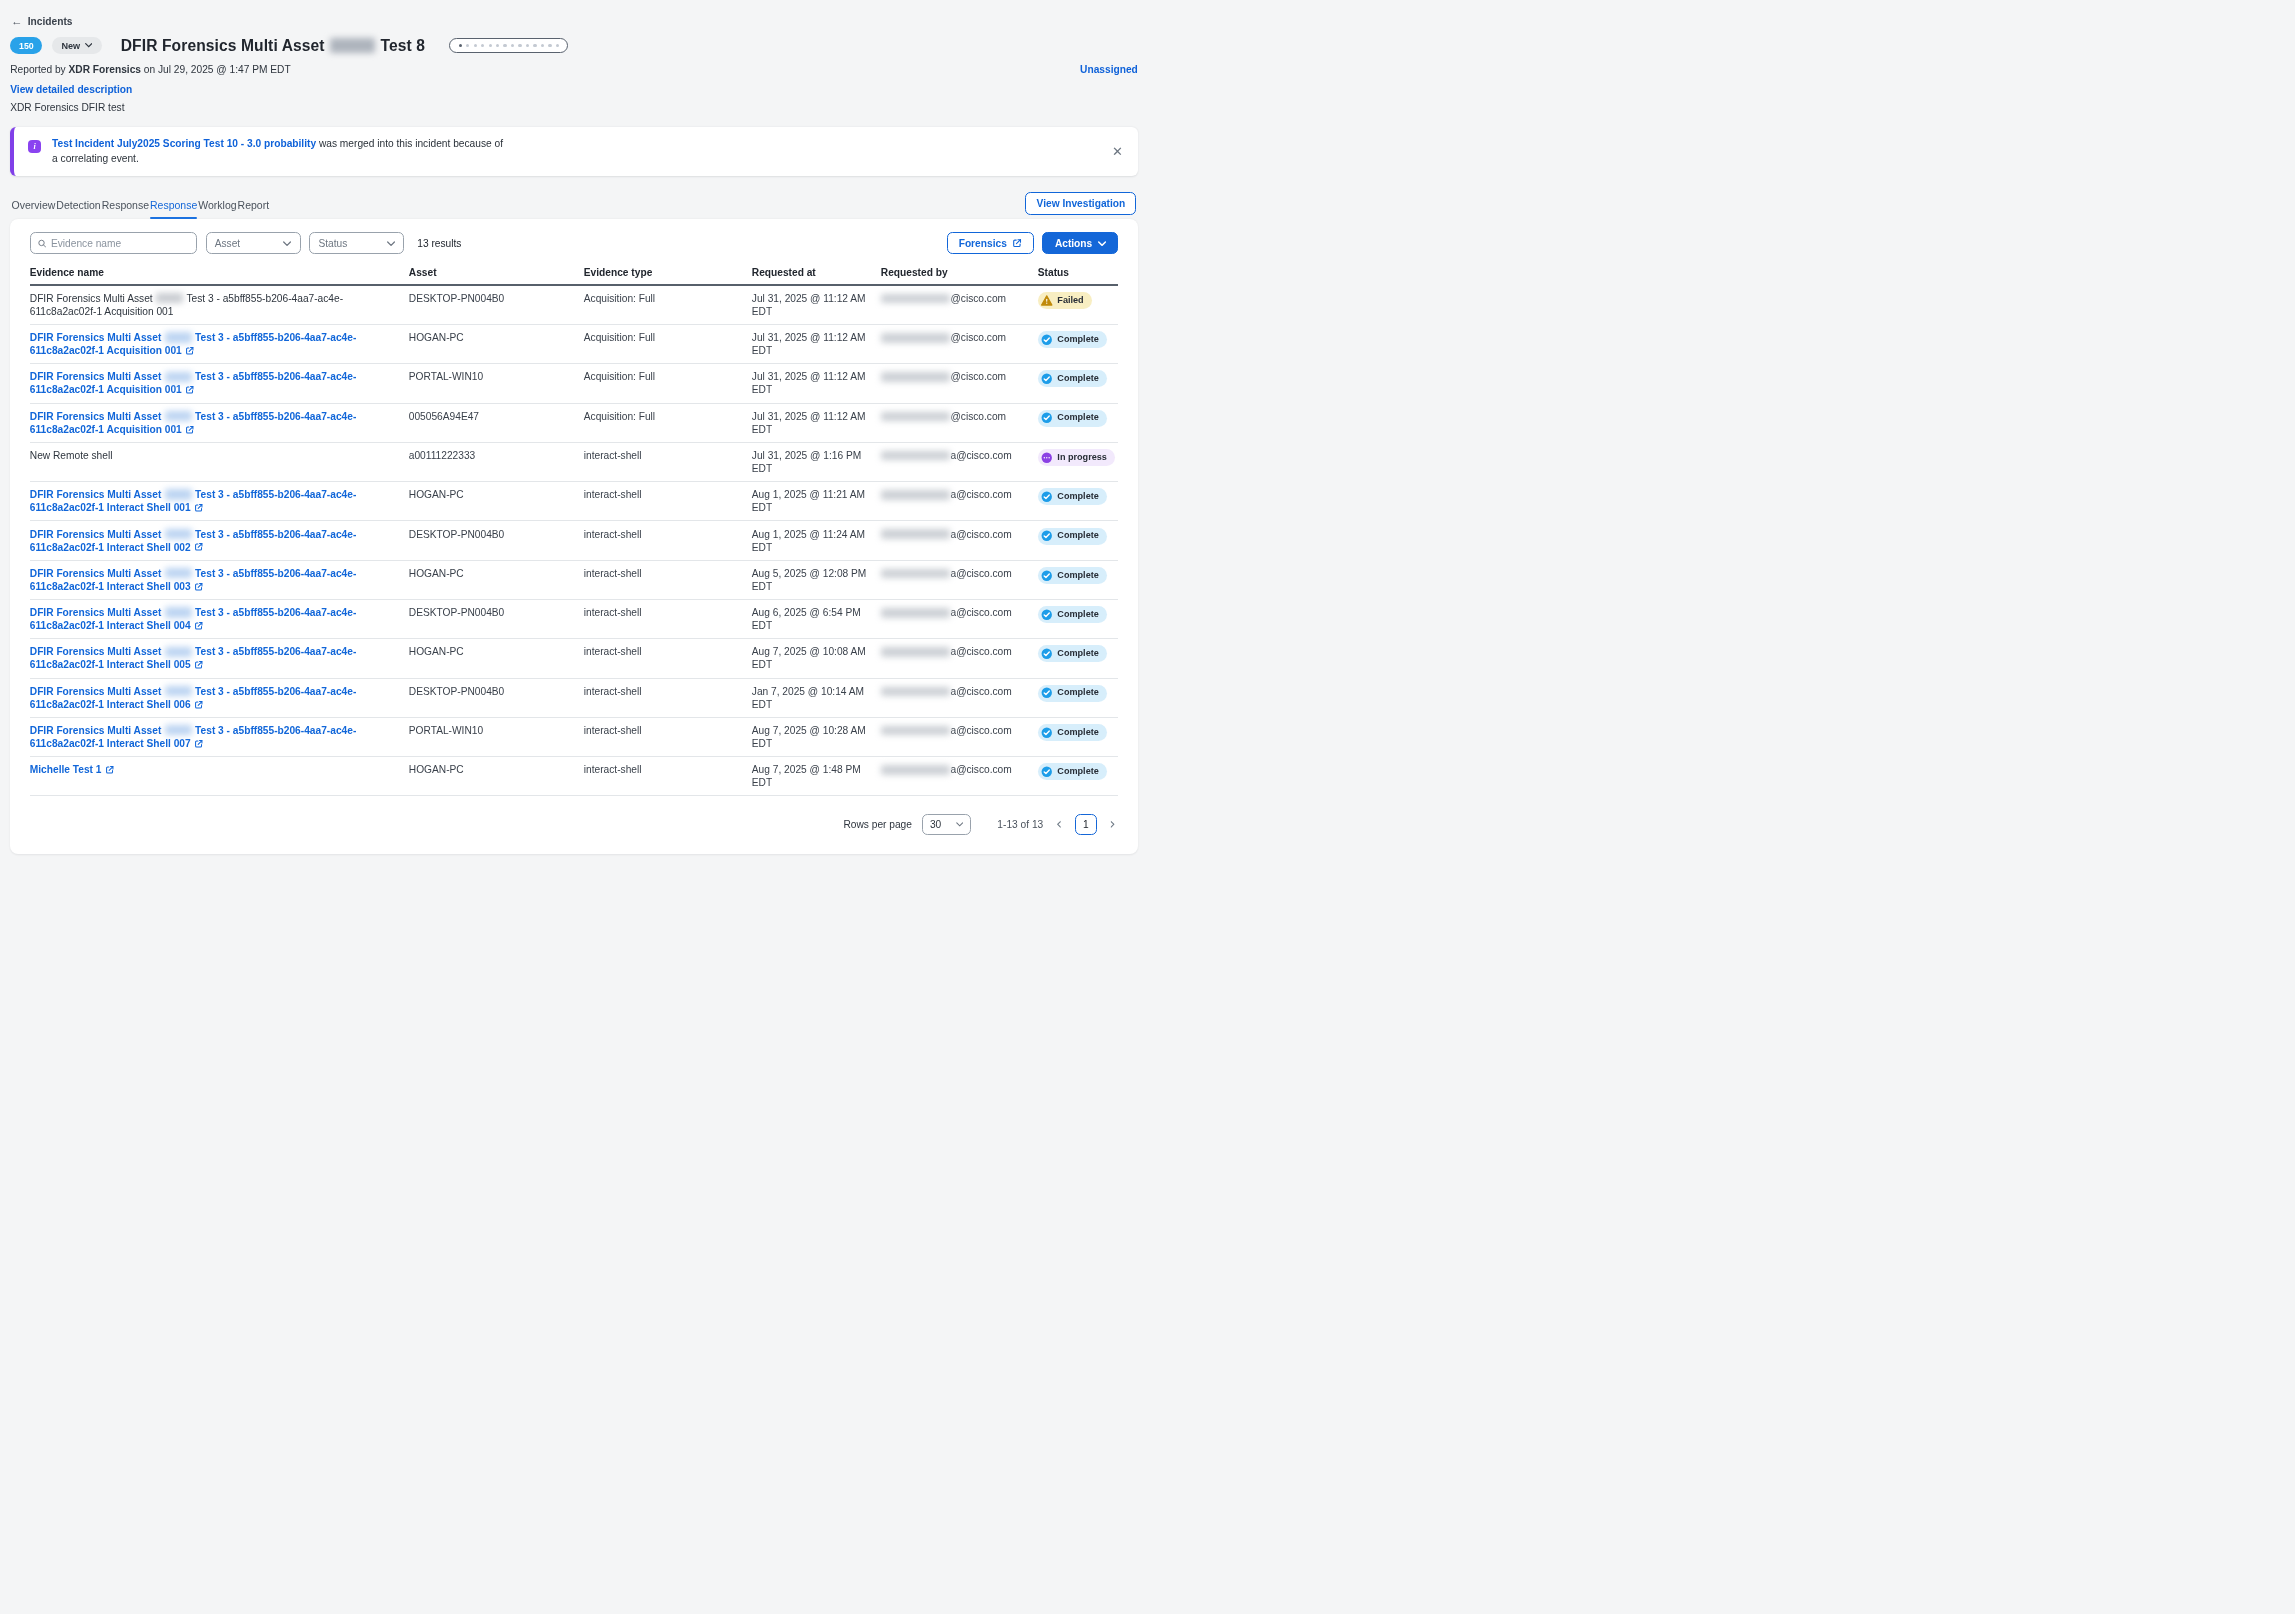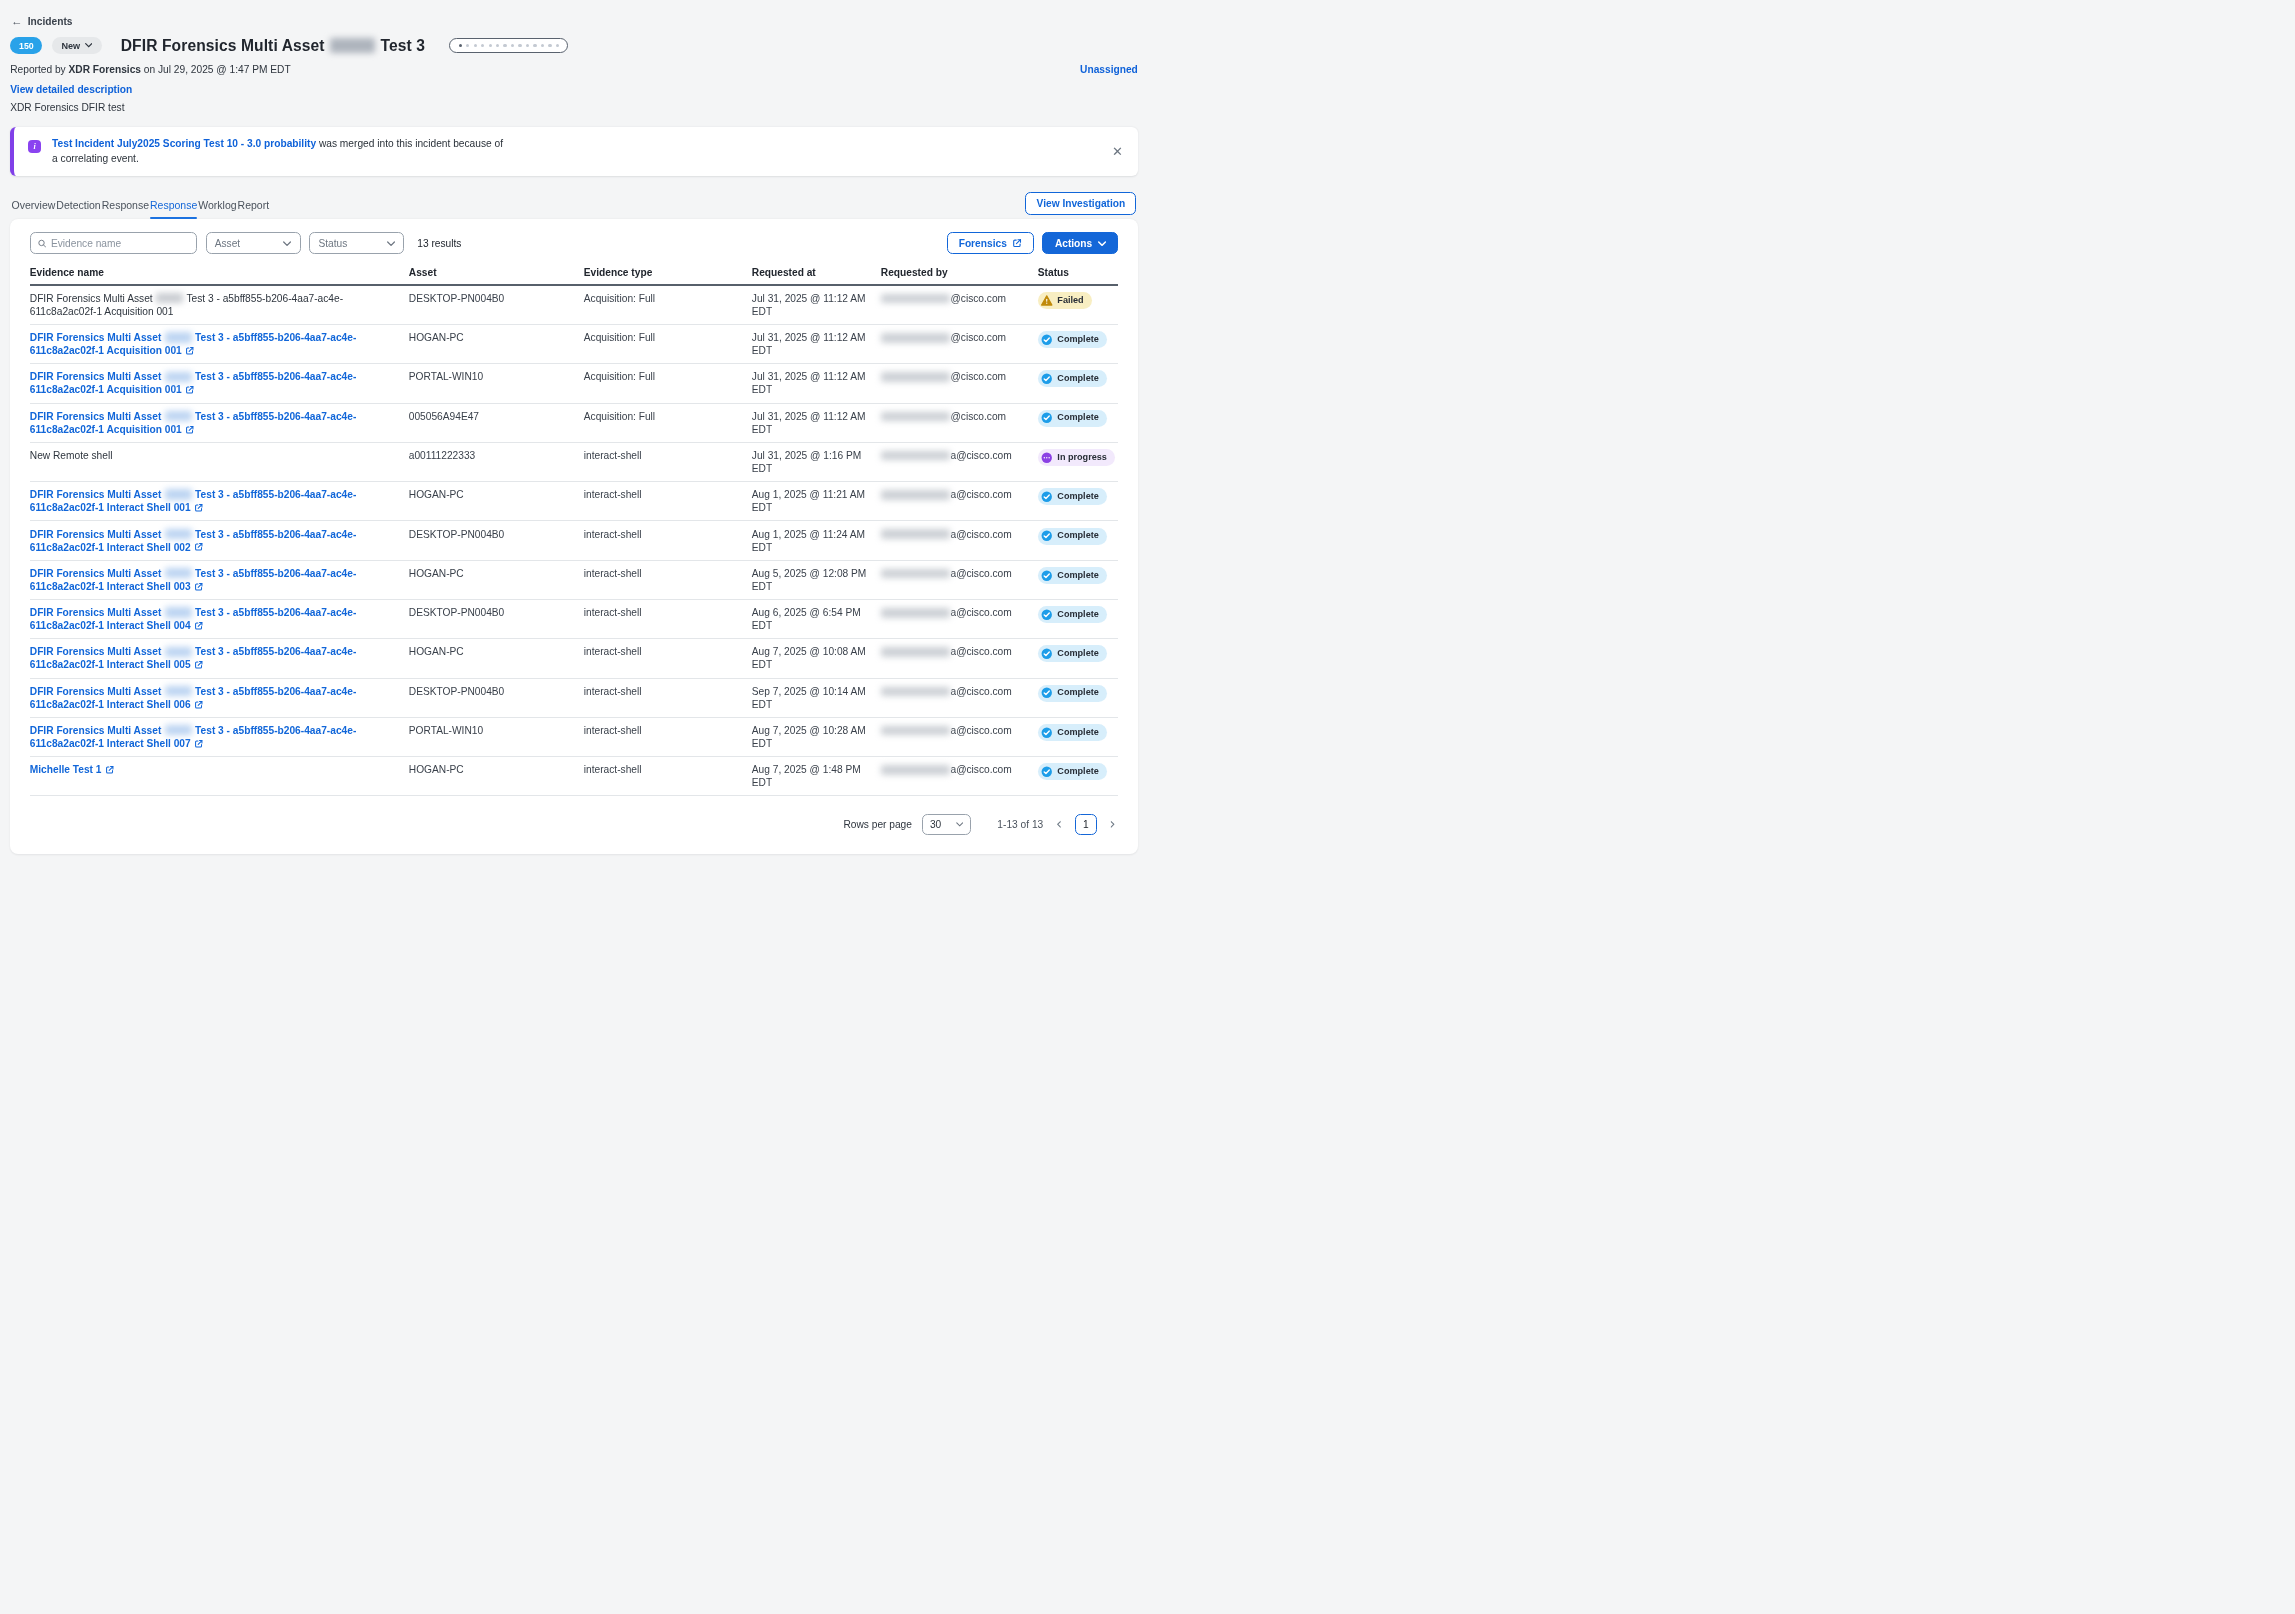--- a/index.html
+++ b/index.html
@@ -101,21 +101,21 @@
     <span class="idpill">150</span>
     <span class="newpill">
       <span>New</span>
       <svg class="ic" width="7.4" height="4.7" viewBox="0 0 11 7">
           <polyline points="1,1 5.5,5.5 10,1" fill="none" stroke="#2e353e" stroke-width="1.8" stroke-linecap="round"></polyline>
         </svg>
     </span>
     <h1 class="page-title">
       <span>DFIR Forensics Multi Asset</span>
       <span class="blur title-blur"></span>
-      <span>Test 3</span>
+      <span>Test 8</span>
     </h1>
     <span class="dotspill" id="dotspill">
         <i class="on"></i>
         <i></i>
         <i></i>
         <i></i>
         <i></i>
         <i></i>
         <i></i>
         <i></i>
@@ -398,21 +398,21 @@
   </div>
 
   <div class="trow">
     <div class="cell-name"><span class="nm"><a class="lnk">DFIR Forensics Multi Asset<span class="blur name-blur"></span>Test 3 - a5bff855-b206-4aa7-ac4e-611c8a2ac02f-1 Interact Shell 006<svg class="extic" width="9.5" height="9.5" viewBox="0 0 24 24" fill="none" stroke="#1166d9" stroke-width="2.6" stroke-linecap="round" stroke-linejoin="round">
                     <path d="M10 5H6.5A2.5 2.5 0 0 0 4 7.5v10A2.5 2.5 0 0 0 6.5 20h10a2.5 2.5 0 0 0 2.5-2.5V14"></path>
                     <path d="M14 4h6v6"></path>
                     <path d="M20 4l-9.5 9.5"></path>
                   </svg></a></span></div>
     <div class="cell-plain c-asset">DESKTOP-PN004B0</div>
     <div class="cell-plain c-type">interact-shell</div>
-    <div class="cell-plain c-at">Sep 7, 2025 @ 10:14 AM EDT</div>
+    <div class="cell-plain c-at">Jan 7, 2025 @ 10:14 AM EDT</div>
     <div class="cell-plain cell-by"><span class="blur email-blur"></span>a@cisco.com</div>
     <div class="c-status"><span class="badge complete">
                 <svg class="ic" width="11.5" height="11.5" viewBox="0 0 20 20">
                   <circle cx="10" cy="10" r="9" fill="#1d9de9"></circle>
                   <polyline points="5.6,10.4 8.6,13.2 14.4,7" fill="none" stroke="#fff" stroke-width="2.4" stroke-linecap="round" stroke-linejoin="round"></polyline>
                 </svg>
                 <span>Complete</span>
               </span></div>
   </div>
 

